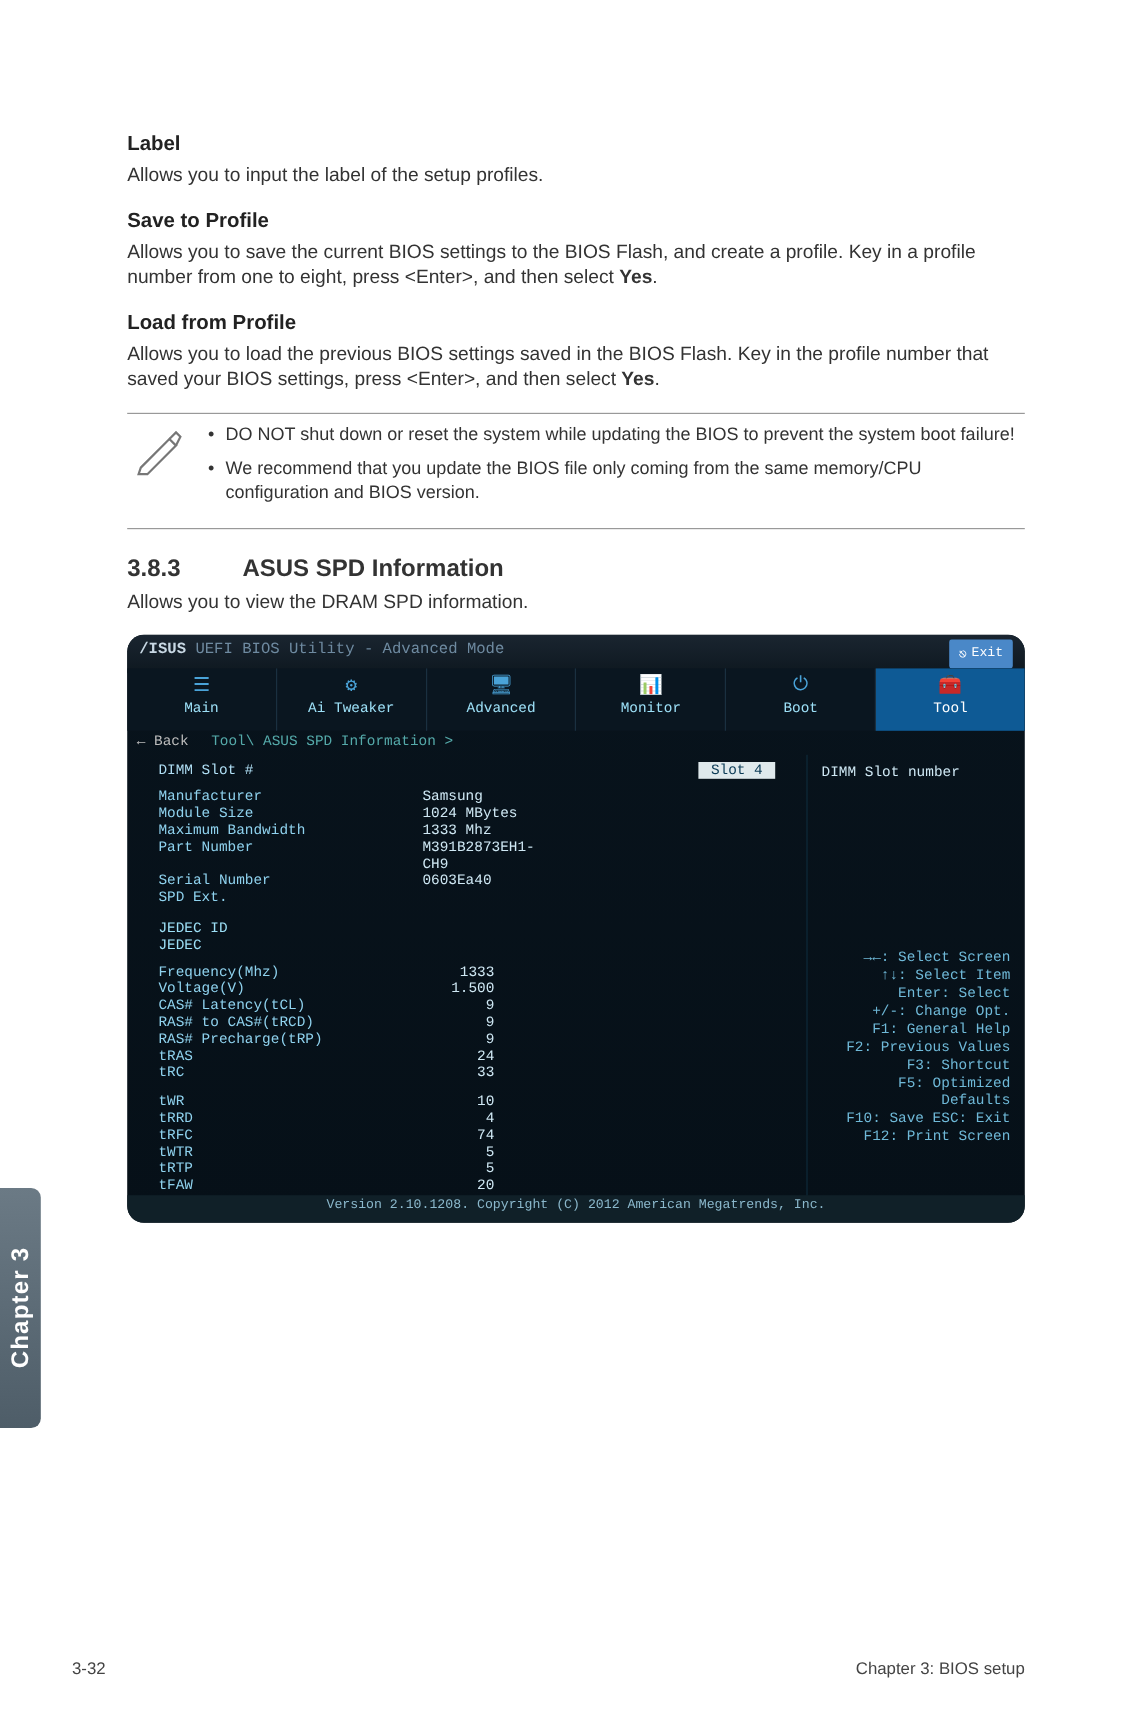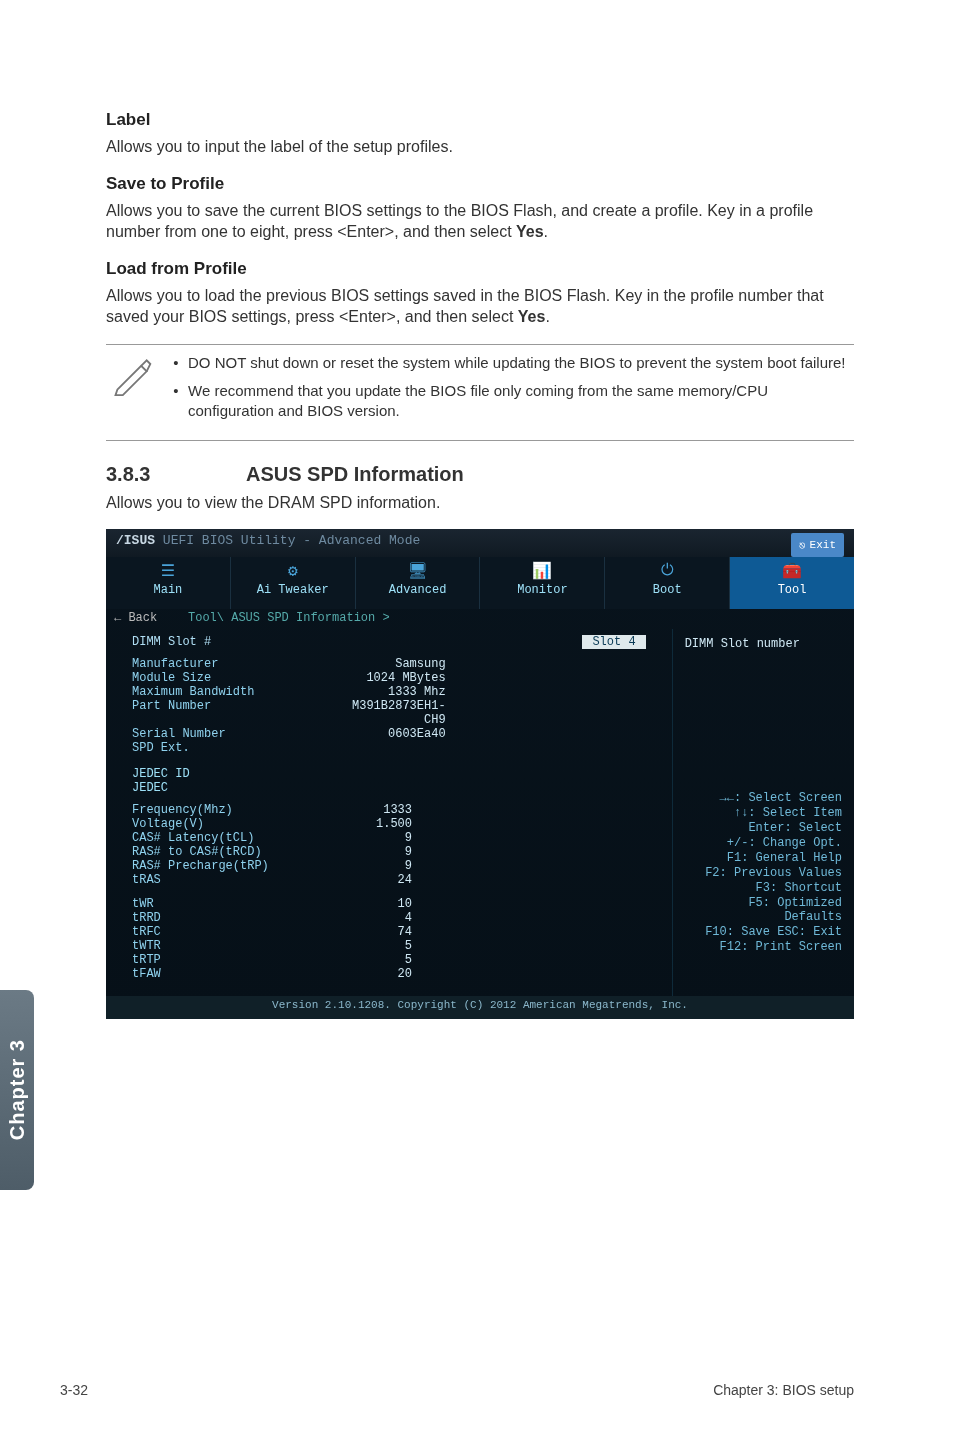--- a/index.html
+++ b/index.html
@@ -46,35 +46,34 @@
 .note-item {
   display:flex;
   margin-bottom:8px;
 }
 .note-item .dot {
   width:24px; flex:0 0 24px; text-align:center;
 }
 .subnum {
   display:flex; align-items:flex-start;
   margin:20px 0 6px 0;
-  gap:44px;
 }
 .subnum .num {
   font-size:20px; font-weight:bold;
   width:96px;
 }
 .subnum .ttl {
   font-size:20px; font-weight:bold;
 }
 
 
 .bios {
   width:748px; height:490px;
   background:linear-gradient(#08131c,#061018);
-  border-radius:0;
+  border-radius:14px;
   position:relative;
   font-family:"Courier New", monospace;
   color:#9de0f7;
   font-size:12px;
   overflow:hidden;
 }
 .bios-title {
   position:absolute; left:0; right:0; top:0;
   height:24px;
   background:linear-gradient(#1a2530,#0e1820);
@@ -107,21 +106,21 @@
 .tab-icon { font-size:16px; height:20px; color:#4aa3d8; }
 .active-tool .tab-icon { color:#fff; }
 .tab-label { font-size:12px; margin-top:2px; }
 
 .bios-back {
   position:absolute; top:82px; left:8px;
   color:#bbb; font-size:12px;
 }
 .bios-bread {
   position:absolute; top:82px; left:70px;
-  color:#5aa; font-size:12px;margin-left:12px;
+  color:#5aa; font-size:12px;
 }
 .bios-body {
   position:absolute; top:100px; left:0; right:0; bottom:22px;
   display:flex;
 }
 .bios-left {
   flex:1;
   padding:6px 26px;
   position:relative;
 }
@@ -140,21 +139,21 @@
   background:#dfe9ec; color:#0a3a55;
   padding:0 10px;
 }
 .info-table {
   margin-top:8px;
 }
 .info-row {
   display:flex;
 }
 .info-row .lbl { width:220px; color:#8fd2ee; }
-.info-row .val { color:#cfe8f4; text-align:right; flex:1; padding-right:200px;}
+.info-row .val { color:#cfe8f4; text-align:left; flex:1; padding-right:200px;}
 .jedec-row {
   display:flex; margin-top:12px;flex-direction:column;
 }
 .jedec-row .lbl { width:220px; }
 .data-block { margin-top:8px;}
 .data-row { display:flex; }
 .data-row .lbl { width:220px; color:#8fd2ee;}
 .data-row .val { width:60px; text-align:right; color:#cfe8f4;}
 .help-list div { margin-bottom:1px;text-align:right; }
 .bios-footer {
@@ -334,20 +333,24 @@
                 <div class="val">9</div>
               </div>
             <div class="data-row">
                 <div class="lbl">RAS# Precharge(tRP)</div>
                 <div class="val">9</div>
               </div>
             <div class="data-row">
                 <div class="lbl">tRAS</div>
                 <div class="val">24</div>
               </div>
+            <div class="data-row">
+                <div class="lbl">tRC</div>
+                <div class="val">33</div>
+              </div>
             <div class="data-row" style="margin-top:10px;">
                 <div class="lbl">tWR</div>
                 <div class="val">10</div>
               </div>
             <div class="data-row">
                 <div class="lbl">tRRD</div>
                 <div class="val">4</div>
               </div>
             <div class="data-row">
                 <div class="lbl">tRFC</div>

